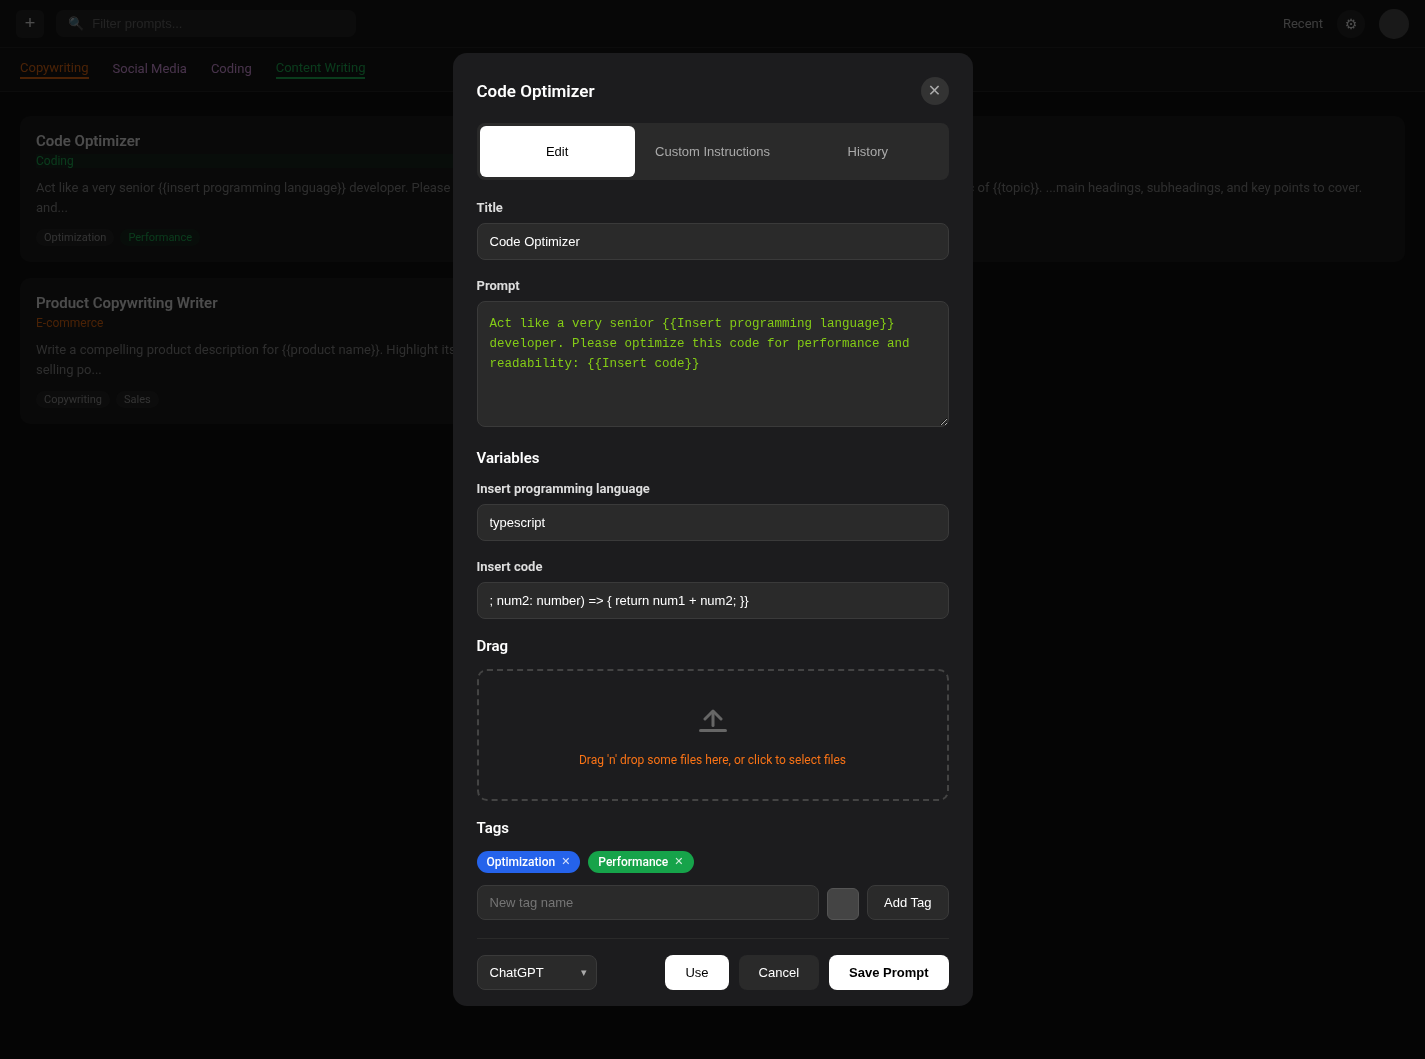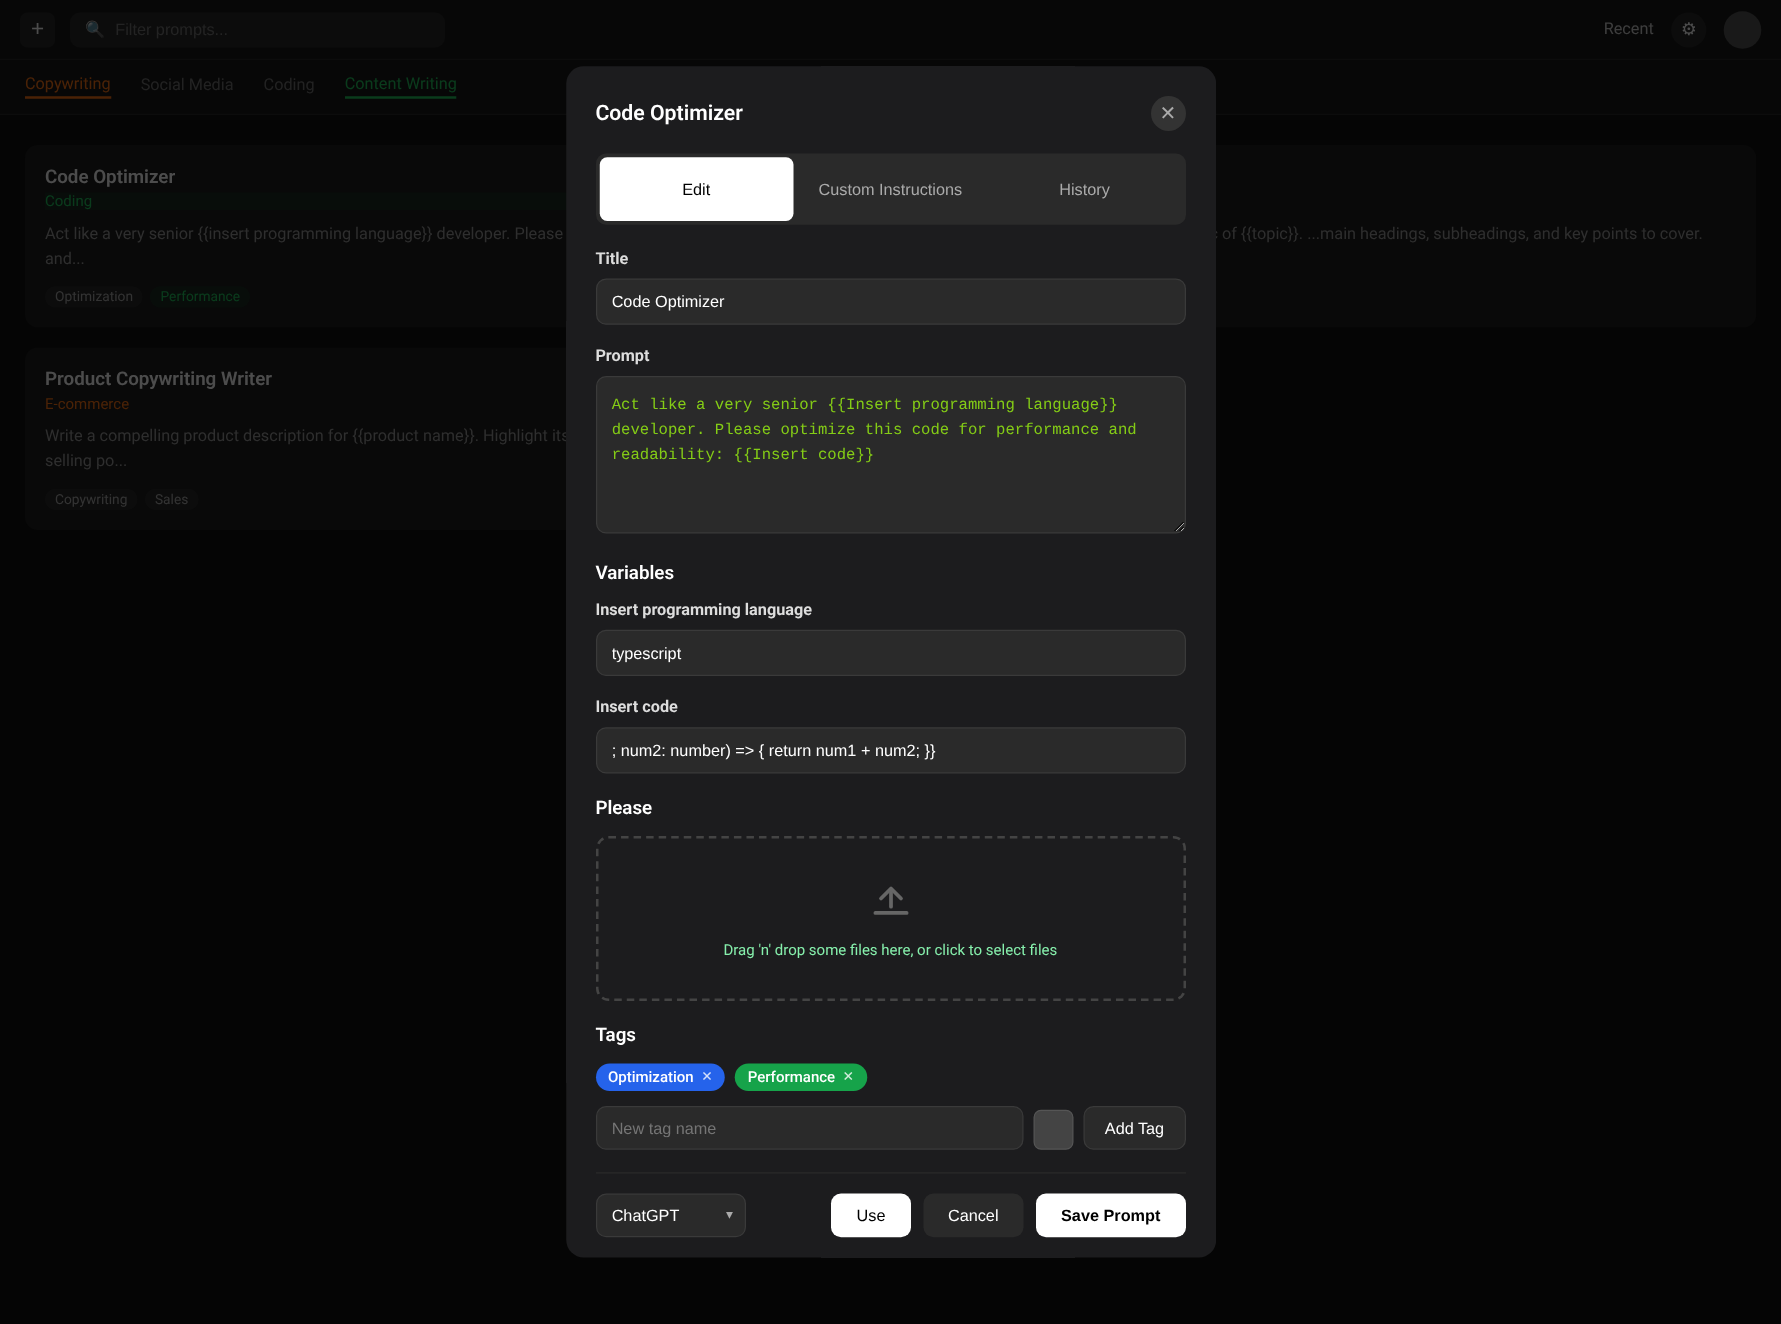--- a/index.html
+++ b/index.html
@@ -84,21 +84,21 @@
       padding: 0 20px;
       height: 44px;
       background: #1a1a1a;
       border-bottom: 1px solid #2a2a2a;
       gap: 24px;
     }
     .nav-tab {
       font-size: 13px;
       cursor: pointer;
       padding-bottom: 2px;
-      color: #737373;
+      color: #f0abfc;
     }
     .nav-tab.active-orange { color: #f97316; border-bottom: 2px solid #f97316; }
     .nav-tab.active-green { color: #22c55e; border-bottom: 2px solid #22c55e; }
 
     
     .bg-content {
       padding: 24px 20px;
       display: grid;
       grid-template-columns: 1fr 1fr;
       gap: 16px;
@@ -256,21 +256,21 @@
       border-radius: 10px;
       padding: 32px 16px;
       display: flex;
       flex-direction: column;
       align-items: center;
       gap: 10px;
       cursor: pointer;
     }
     .dropzone-text {
       font-size: 12px;
-      color: #86efac;
+      color: #f97316;
     }
 
     
     .tags-row {
       display: flex;
       align-items: center;
       gap: 8px;
       flex-wrap: wrap;
       margin-bottom: 12px;
     }
@@ -490,21 +490,21 @@
         <input type="text" class="form-input" value="typescript" style="">
       </div>
 
       <div class="form-group">
         <label class="form-label">Insert code</label>
         <input type="text" class="form-input" value="; num2: number) =&gt; { return num1 + num2; }}" style="">
       </div>
     </div>
 
     <div class="form-group">
-      <div class="section-title">Please</div>
+      <div class="section-title">Drag</div>
       <div class="dropzone">
         <svg class="upload-icon-svg" viewBox="0 0 40 40" fill="none" xmlns="http://www.w3.org/2000/svg">
           <rect x="6" y="26" width="28" height="3" rx="1.5" fill="#666"></rect>
           <rect x="18.5" y="8" width="3" height="16" rx="1.5" fill="#666"></rect>
           <path d="M12 16 L20 8 L28 16" stroke="#666" stroke-width="3" stroke-linecap="round" stroke-linejoin="round" fill="none"></path>
         </svg>
         <span class="dropzone-text">Drag 'n' drop some files here, or click to select files</span>
       </div>
     </div>
 

